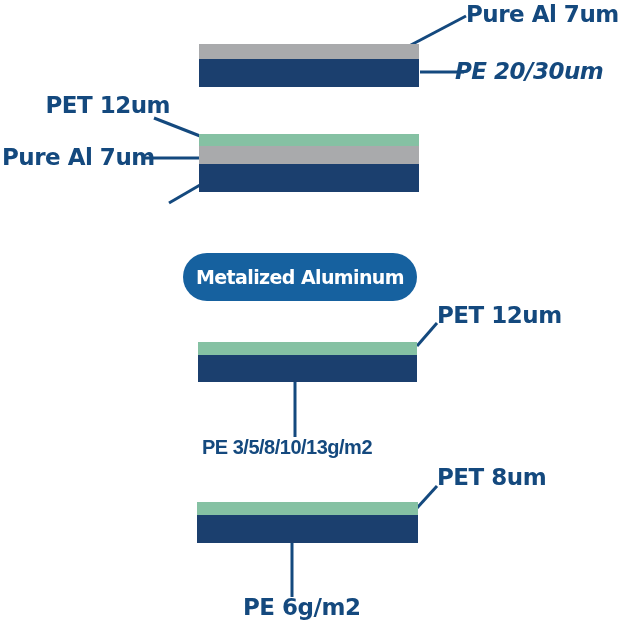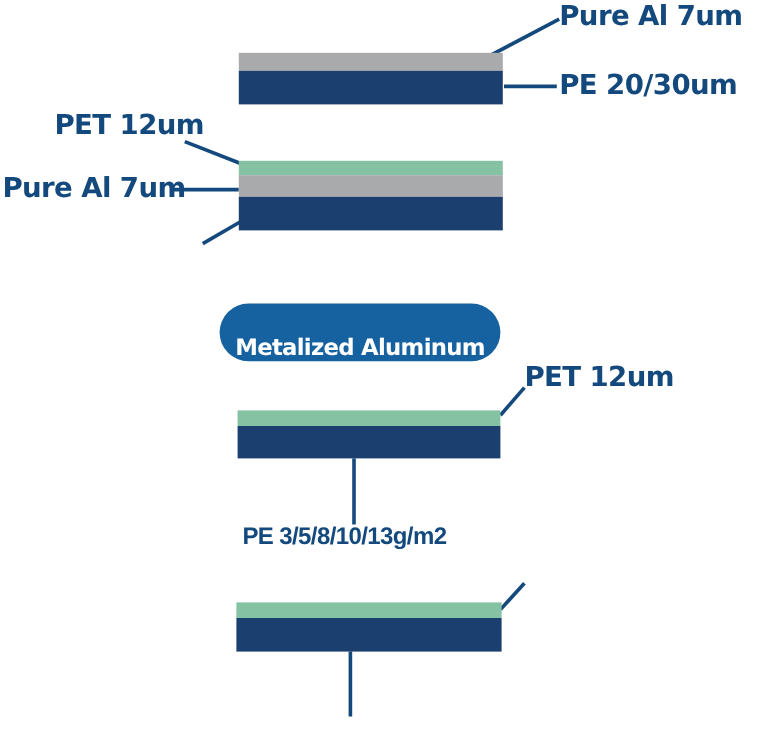--- a/index.html
+++ b/index.html
@@ -15,21 +15,21 @@
   .bar.navy{background:var(--color-navy);}
   .bar.gray{background:var(--color-gray);}
   .bar.green{background:var(--color-green);}
   .lbl{
     position:absolute;font-weight:700;font-size:23px;line-height:1.1;
     color:var(--color-label);letter-spacing:-0.5px;white-space:nowrap;
   }
   .lbl.arial{font-family:"Liberation Sans",sans-serif;font-size:20px;}
   .badge{
     position:absolute;background:var(--color-badge_blue);
-    border-radius:25px;display:flex;align-items:flex-end;justify-content:center;
+    border-radius:25px;display:flex;align-items:center;justify-content:center;
   }
   .badge span{
     color:var(--color-badge_text);font-weight:700;font-size:19px;
     letter-spacing:-0.6px;white-space:nowrap;
   }
 </style>
 </head>
 <body>
 
 <div class="canvas">
@@ -44,21 +44,21 @@
     <line x1="295" y1="382" x2="295" y2="437"></line>
     <line x1="417" y1="508" x2="437" y2="486"></line>
     <line x1="292" y1="543" x2="292" y2="597"></line>
   </svg>
 
   <div class="stack" style="left:199px;top:44px;width:220px;">
     <div class="bar gray" style="height:15px;"></div>
     <div class="bar navy" style="height:28px;"></div>
   </div>
   <div class="lbl" style="left:466px;top:2px;">Pure Al 7um</div>
-  <div class="lbl" style="left:466px;top:59px;">PE 20/30um</div>
+  <div class="lbl" style="left:455px;top:59px;font-style:italic;">PE 20/30um</div>
 
   <div class="stack" style="left:199px;top:134px;width:220px;">
     <div class="bar green" style="height:12px;"></div>
     <div class="bar gray" style="height:18px;"></div>
     <div class="bar navy" style="height:28px;"></div>
   </div>
   <div class="lbl" style="right:467px;top:93px;">PET 12um</div>
   <div class="lbl" style="left:2px;top:145px;">Pure Al 7um</div>
 
   <div class="badge" style="left:183px;top:253px;width:234px;height:48px;">
@@ -69,14 +69,16 @@
     <div class="bar green" style="height:13px;"></div>
     <div class="bar navy" style="height:27px;"></div>
   </div>
   <div class="lbl" style="left:437px;top:303px;">PET 12um</div>
   <div class="lbl arial" style="left:202px;top:436px;">PE 3/5/8/10/13g/m2</div>
 
   <div class="stack" style="left:197px;top:502px;width:221px;">
     <div class="bar green" style="height:13px;"></div>
     <div class="bar navy" style="height:28px;"></div>
   </div>
+  <div class="lbl" style="left:437px;top:465px;">PET 8um</div>
+  <div class="lbl" style="left:243px;top:595px;">PE 6g/m2</div>
 
 </div>
 
 </body></html>

